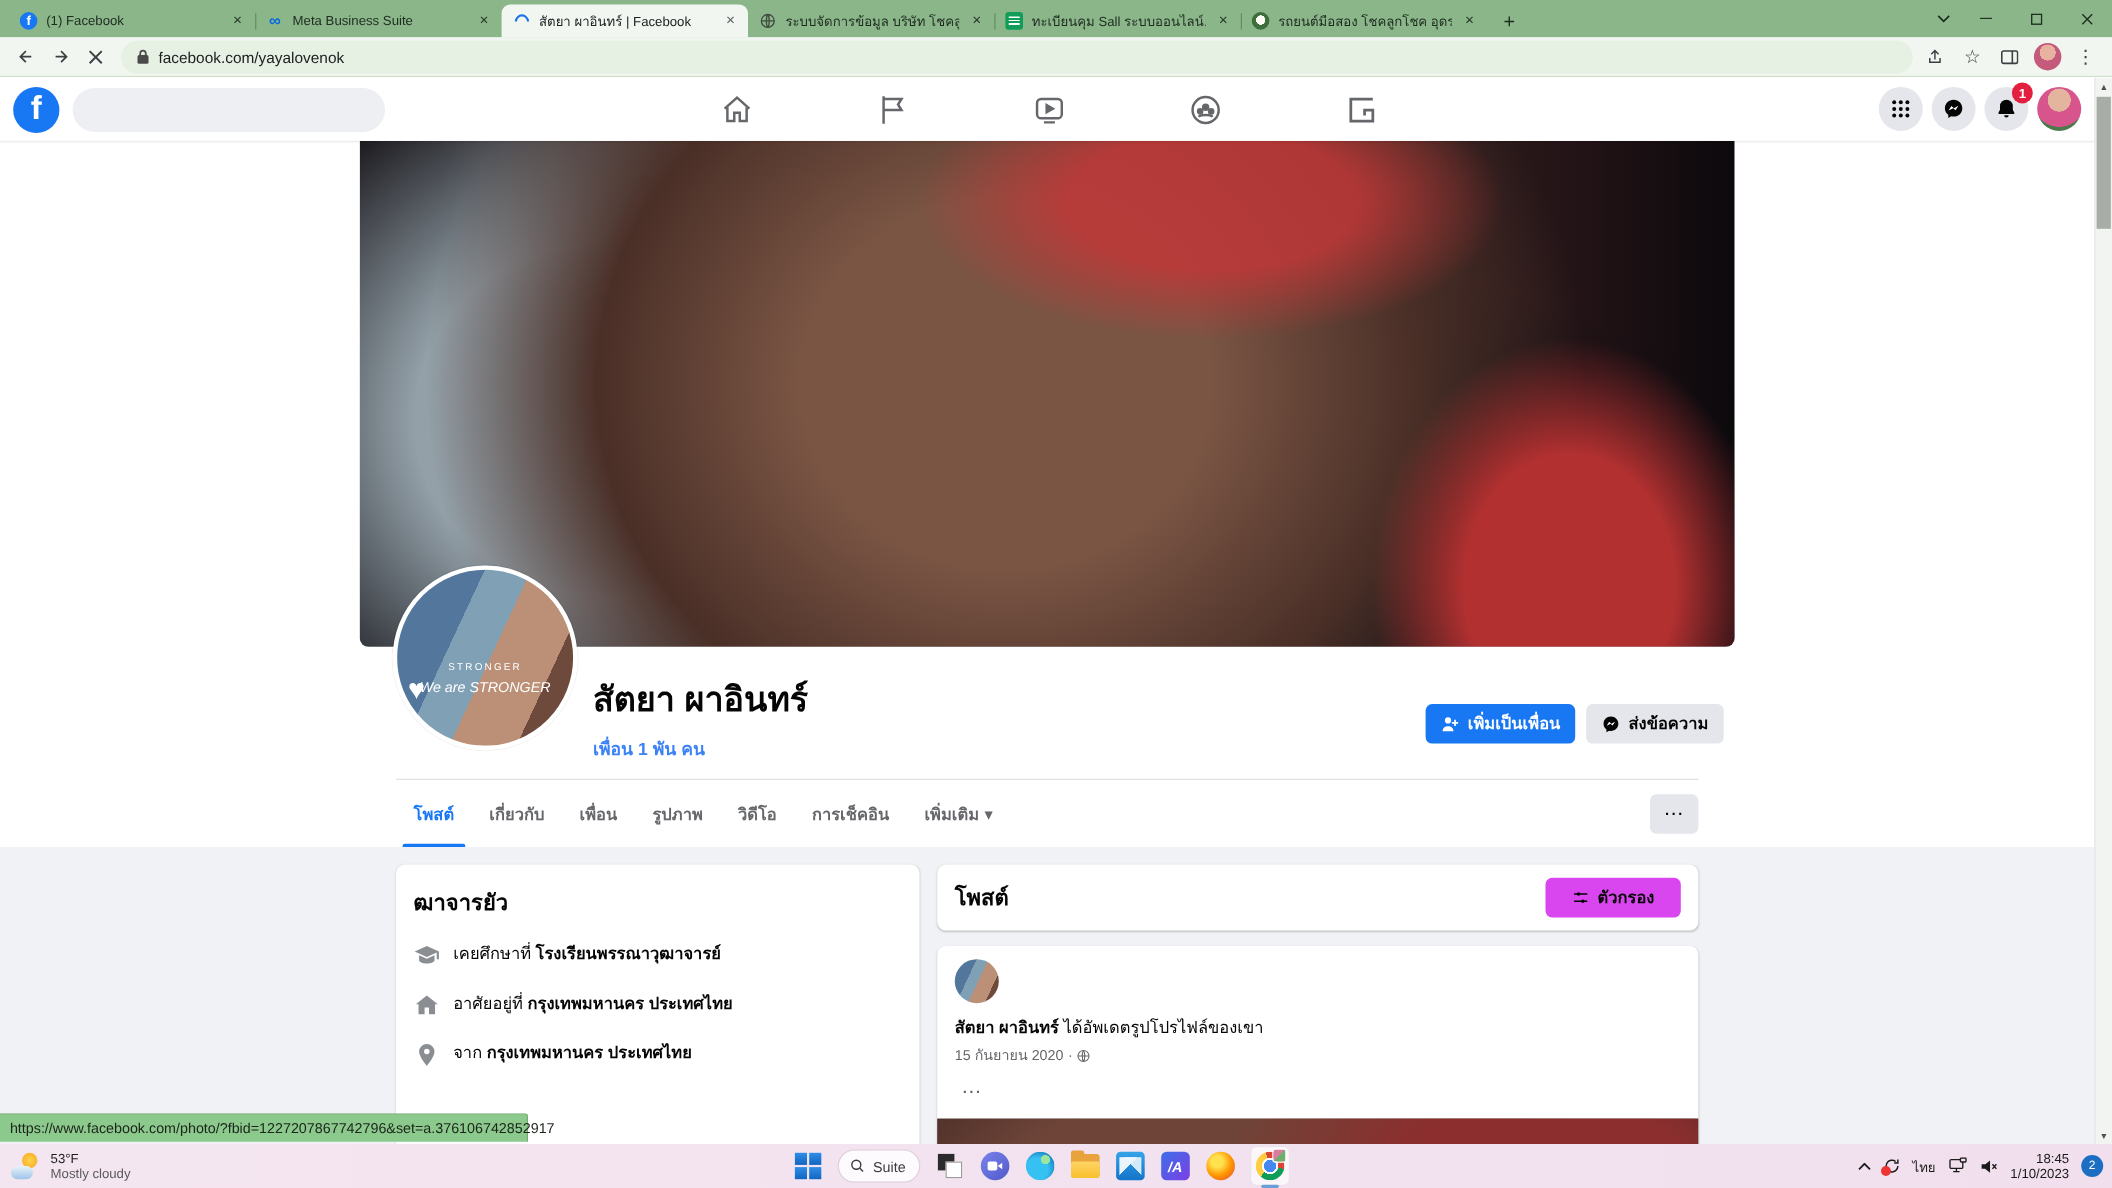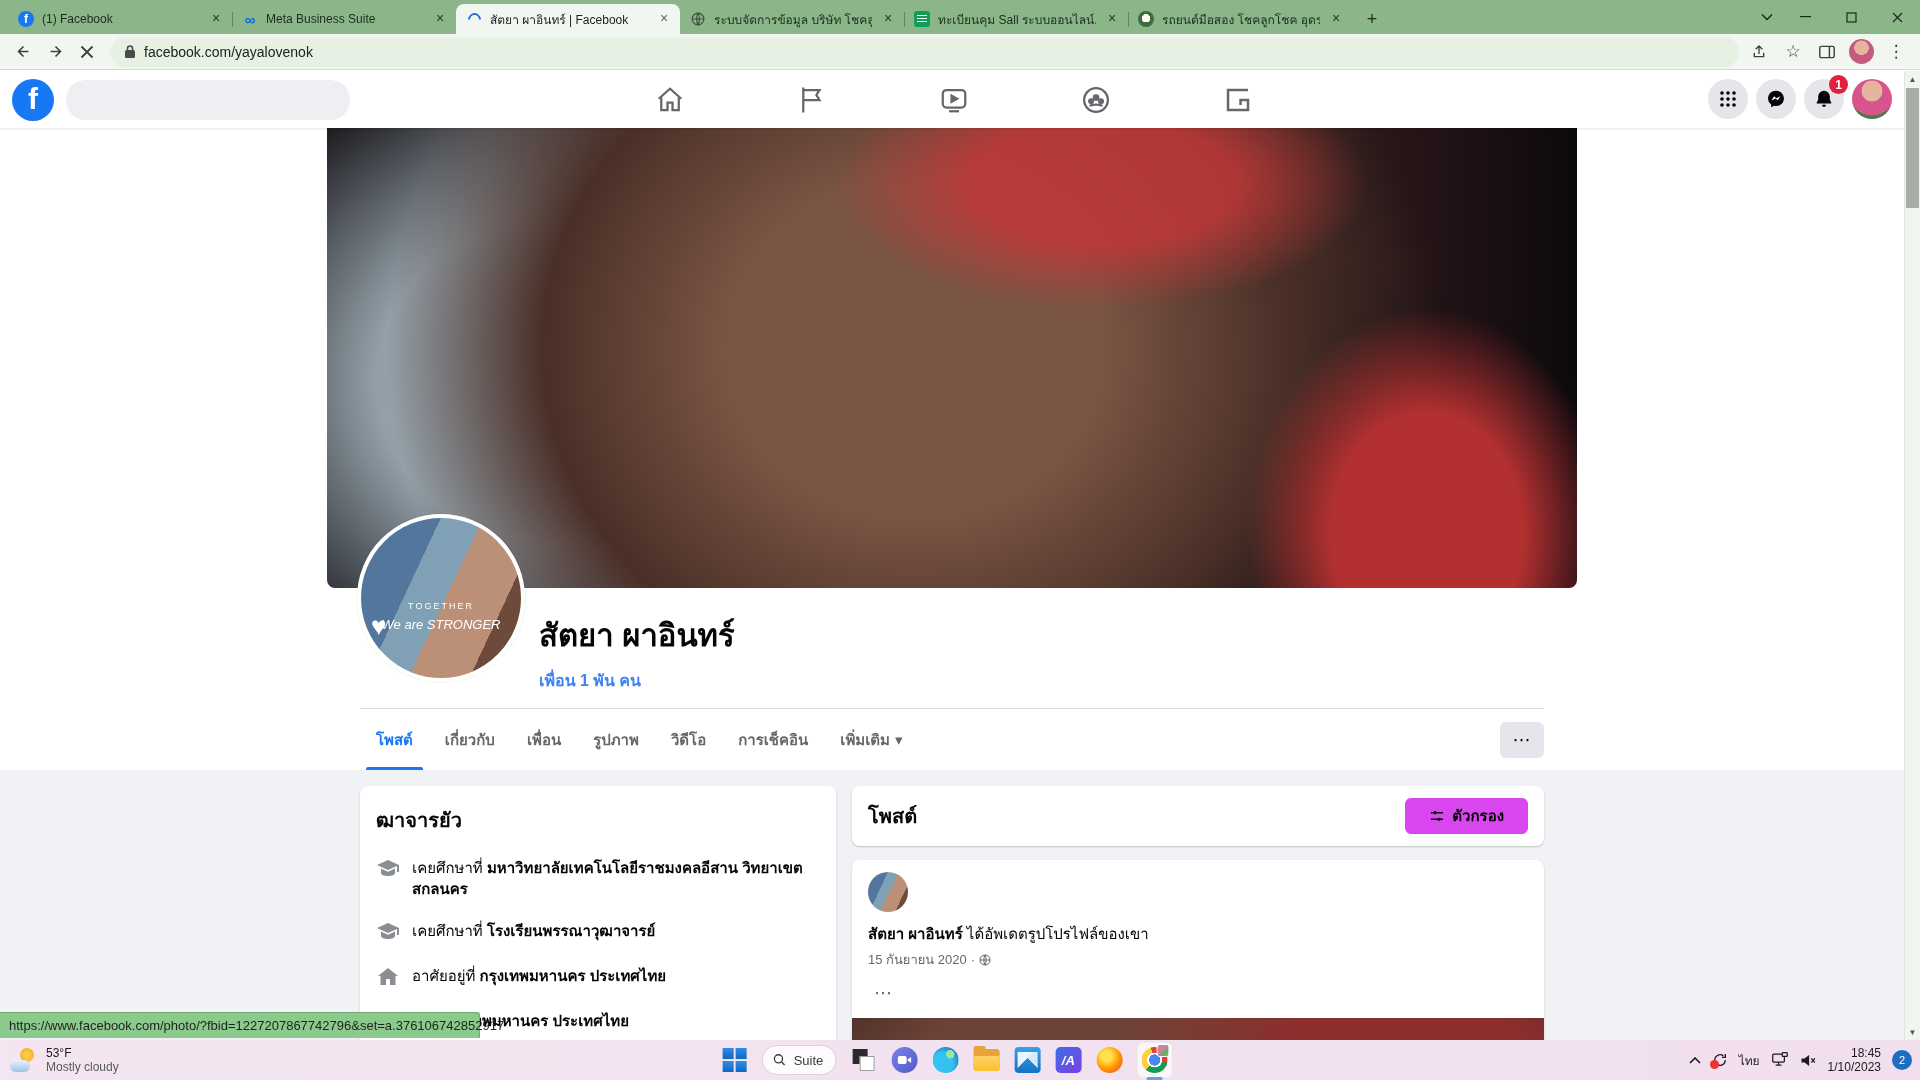--- a/index.html
+++ b/index.html
@@ -332,27 +332,44 @@
     <div class="fb-avatar-sm"></div>
   </div>
 </div>
 
 <div class="main">
   <div class="cover"></div>
 
   <div class="profile-row">
     <div class="big-avatar">
       <span class="heart">♥</span>
-      <span class="t1">TOGETHER</span>
+      <span class="t1">STRONGER</span>
       <span class="t2">We are STRONGER</span>
     </div>
     <div class="name-block">
       <div class="p-name">สัตยา ผาอินทร์</div>
       <div class="p-friends">เพื่อน 1 พัน คน</div>
     </div>
+    <div class="p-actions">
+      <div class="btn btn-blue">
+        <svg width="17" height="17" viewBox="0 0 24 24" fill="#fff">
+            <circle cx="9" cy="7" r="4"></circle>
+            <path d="M2 21c0-4 3-6.5 7-6.5s7 2.5 7 6.5z"></path>
+            <path d="M18 6v8M14 10h8" stroke="#fff" stroke-width="2.2"></path>
+          </svg>
+        <span>เพิ่มเป็นเพื่อน</span>
+      </div>
+      <div class="btn btn-gray">
+        <svg width="17" height="17" viewBox="0 0 24 24">
+            <path d="M12 2C6.5 2 2.5 6 2.5 11.3c0 3 1.4 5.5 3.7 7.2V22l3.4-1.9c.8.2 1.6.3 2.4.3 5.5 0 9.5-4 9.5-9.1S17.5 2 12 2z" fill="#050505"></path>
+            <path d="m6.5 13.8 3.2-5 2.7 2.4 4.9-2.6-3.2 5-2.6-2.3z" fill="#fff"></path>
+          </svg>
+        <span>ส่งข้อความ</span>
+      </div>
+    </div>
   </div>
 
   <div class="ptabs">
     <div class="ptab active">
         <span>โพสต์</span>
       </div>
     <div class="ptab">
         <span>เกี่ยวกับ</span>
       </div>
     <div class="ptab">
@@ -372,27 +389,20 @@
         <span>▾</span>
       </div>
     <div class="ptab-more-btn">⋯</div>
   </div>
 
   <div class="content">
     <div class="cols">
 
       <div class="left-col card intro-card">
         <div class="card-title">ฒาจารยัว</div>
-        <div class="intro-row">
-          <svg class="intro-ico" viewBox="0 0 24 24" fill="#8a8d91">
-              <path d="M12 3 1 8l11 5 9-4.1V15h2V8z"></path>
-              <path d="M5 11.5V16c0 1.7 3.1 3 7 3s7-1.3 7-3v-4.5l-7 3.2z"></path>
-            </svg>
-          <div><span>เคยศึกษาที่ </span><b>มหาวิทยาลัยเทคโนโลยีราชมงคลอีสาน วิทยาเขตสกลนคร</b></div>
-        </div>
         <div class="intro-row">
           <svg class="intro-ico" viewBox="0 0 24 24" fill="#8a8d91">
               <path d="M12 3 1 8l11 5 9-4.1V15h2V8z"></path>
               <path d="M5 11.5V16c0 1.7 3.1 3 7 3s7-1.3 7-3v-4.5l-7 3.2z"></path>
             </svg>
           <div><span>เคยศึกษาที่ </span><b>โรงเรียนพรรณาวุฒาจารย์</b></div>
         </div>
         <div class="intro-row">
           <svg class="intro-ico" viewBox="0 0 24 24" fill="#8a8d91">
               <path d="M12 3 2 11h2.5v9h5.5v-6h4v6h5.5v-9H22z"></path>

